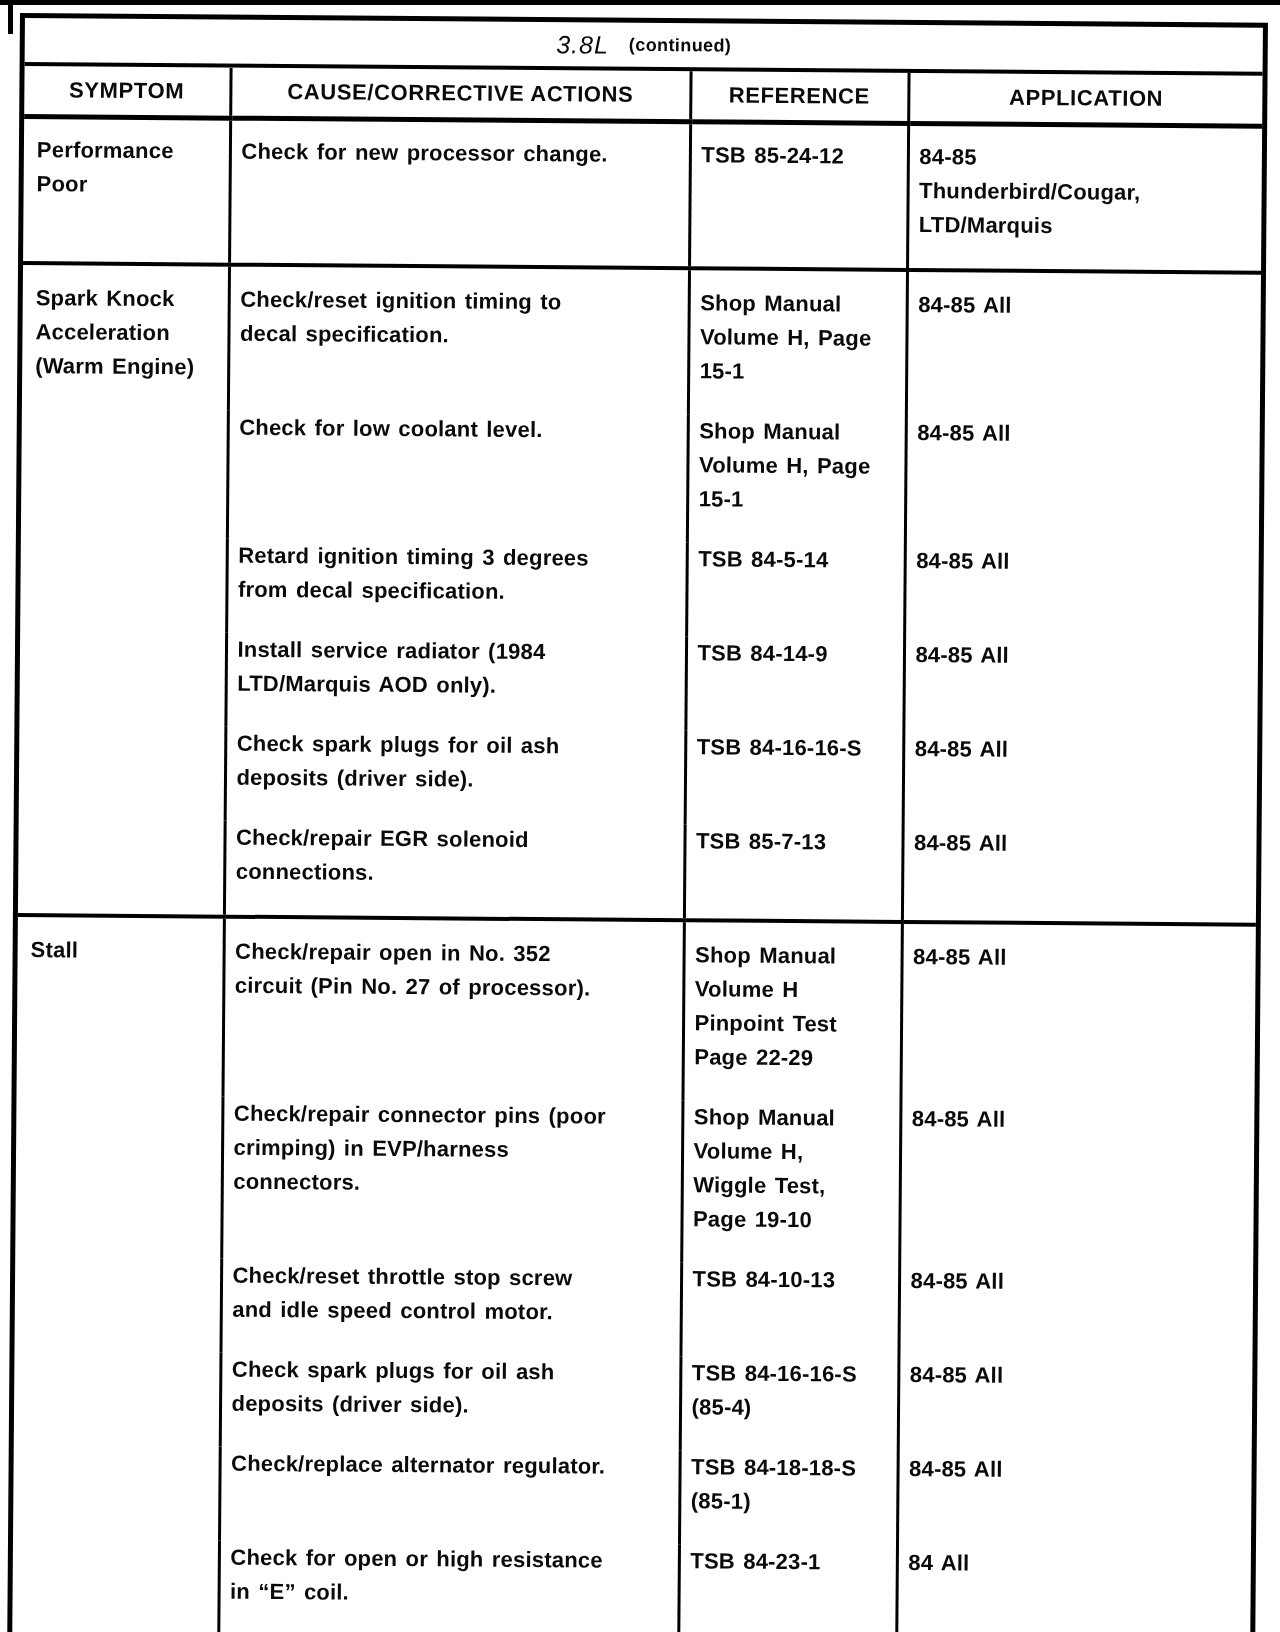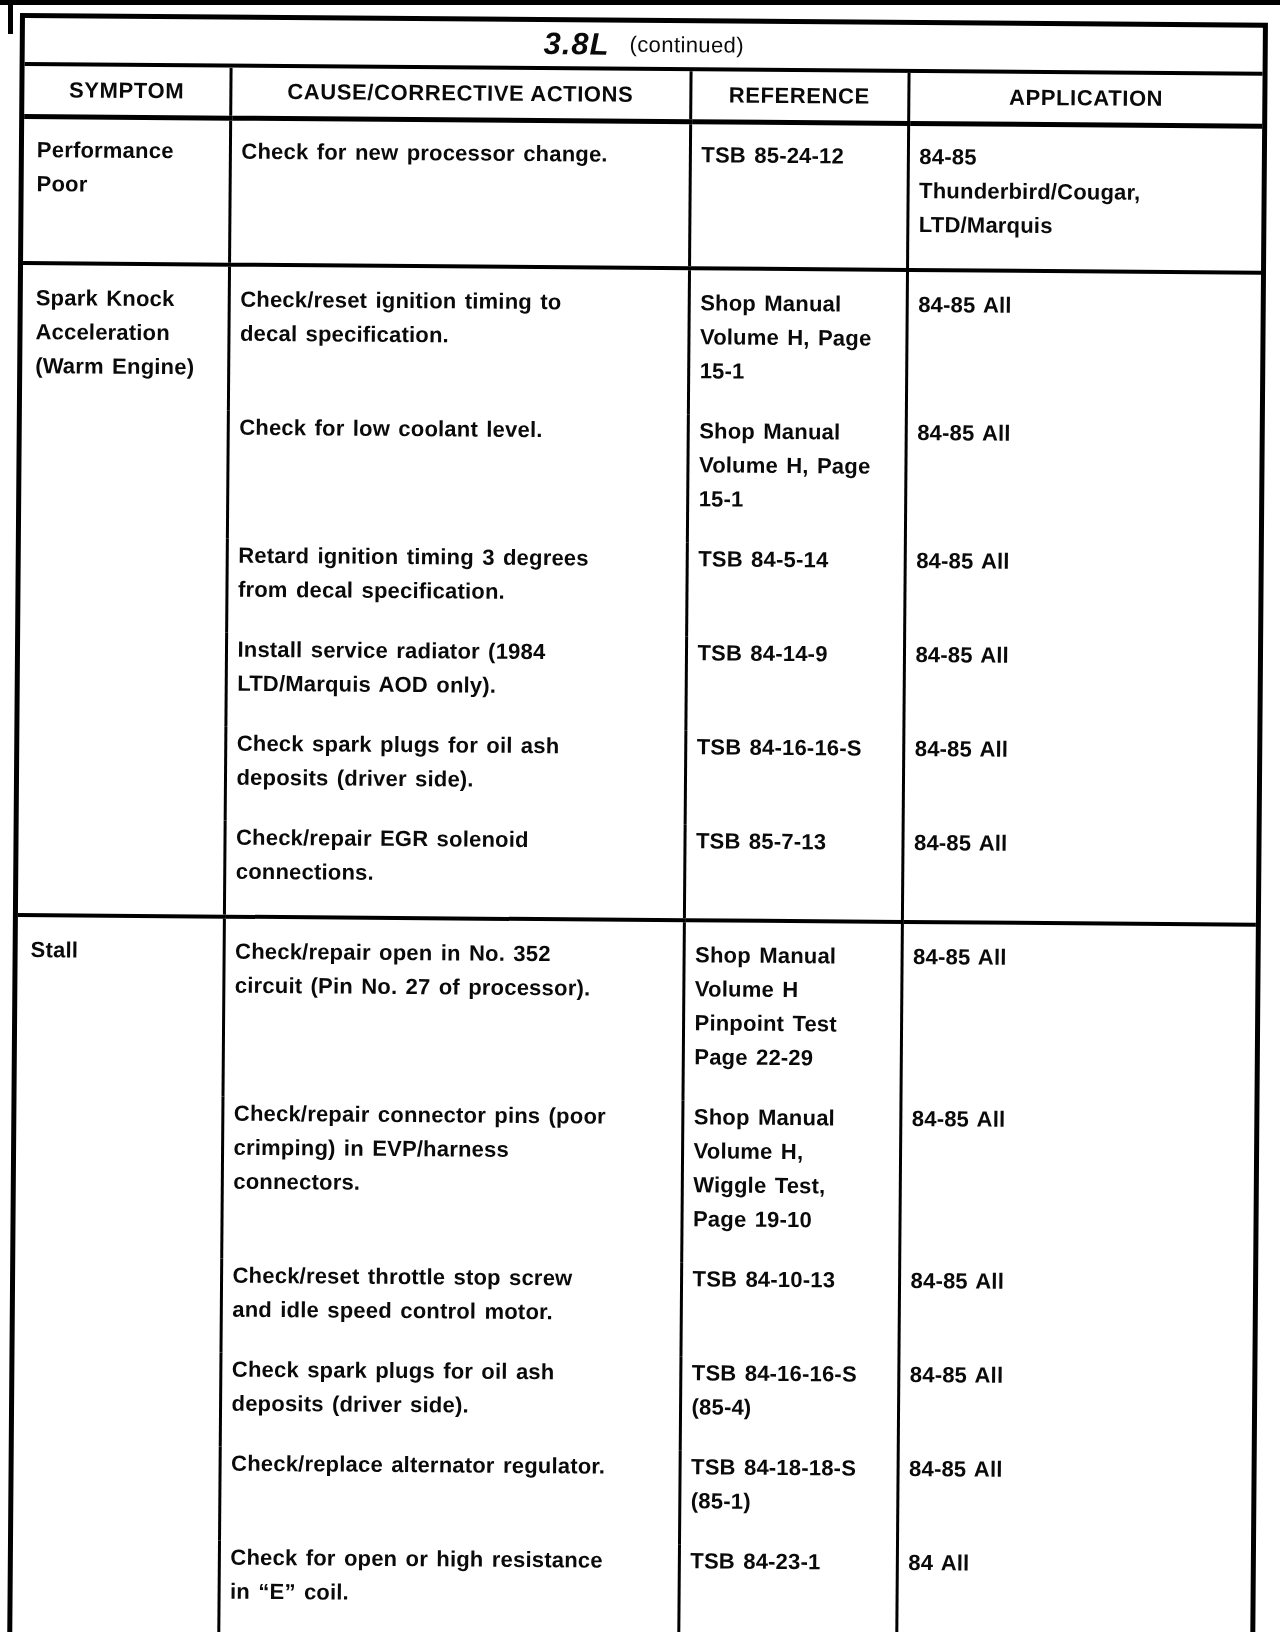--- a/index.html
+++ b/index.html
@@ -11,22 +11,22 @@
   .scan-corner{position:absolute;top:0;left:8px;width:5px;height:34px;background:#000;}
   .sheet{
     position:absolute;top:13px;left:20px;width:1238px;
     border:5px solid #000;background:#fff;
     transform:rotate(0.45deg);transform-origin:0 0;
   }
   .title-row{
     height:44px;border-bottom:4px solid #000;
     display:flex;align-items:center;justify-content:center;gap:20px;
   }
-  .title-main{font-size:31px;font-weight:bold;font-style:italic;letter-spacing:1px;}
-  .title-sub{font-size:22px;font-weight:normal;letter-spacing:0.4px;}
+  .title-main{font-size:25px;font-weight:normal;font-style:italic;letter-spacing:1px;}
+  .title-sub{font-size:18px;font-weight:bold;letter-spacing:0.4px;}
   table{border-collapse:collapse;width:100%;table-layout:fixed;}
   col.c-symptom{width:206px;}
   col.c-cause{width:460px;}
   col.c-reference{width:218px;}
   thead th{
     border-bottom:5px solid #000;height:48px;vertical-align:middle;
     font-size:22px;font-weight:bold;text-align:center;letter-spacing:0.6px;
     padding:0 4px;
   }
   th.b-right, td.b-right{border-right:3px solid #000;}

